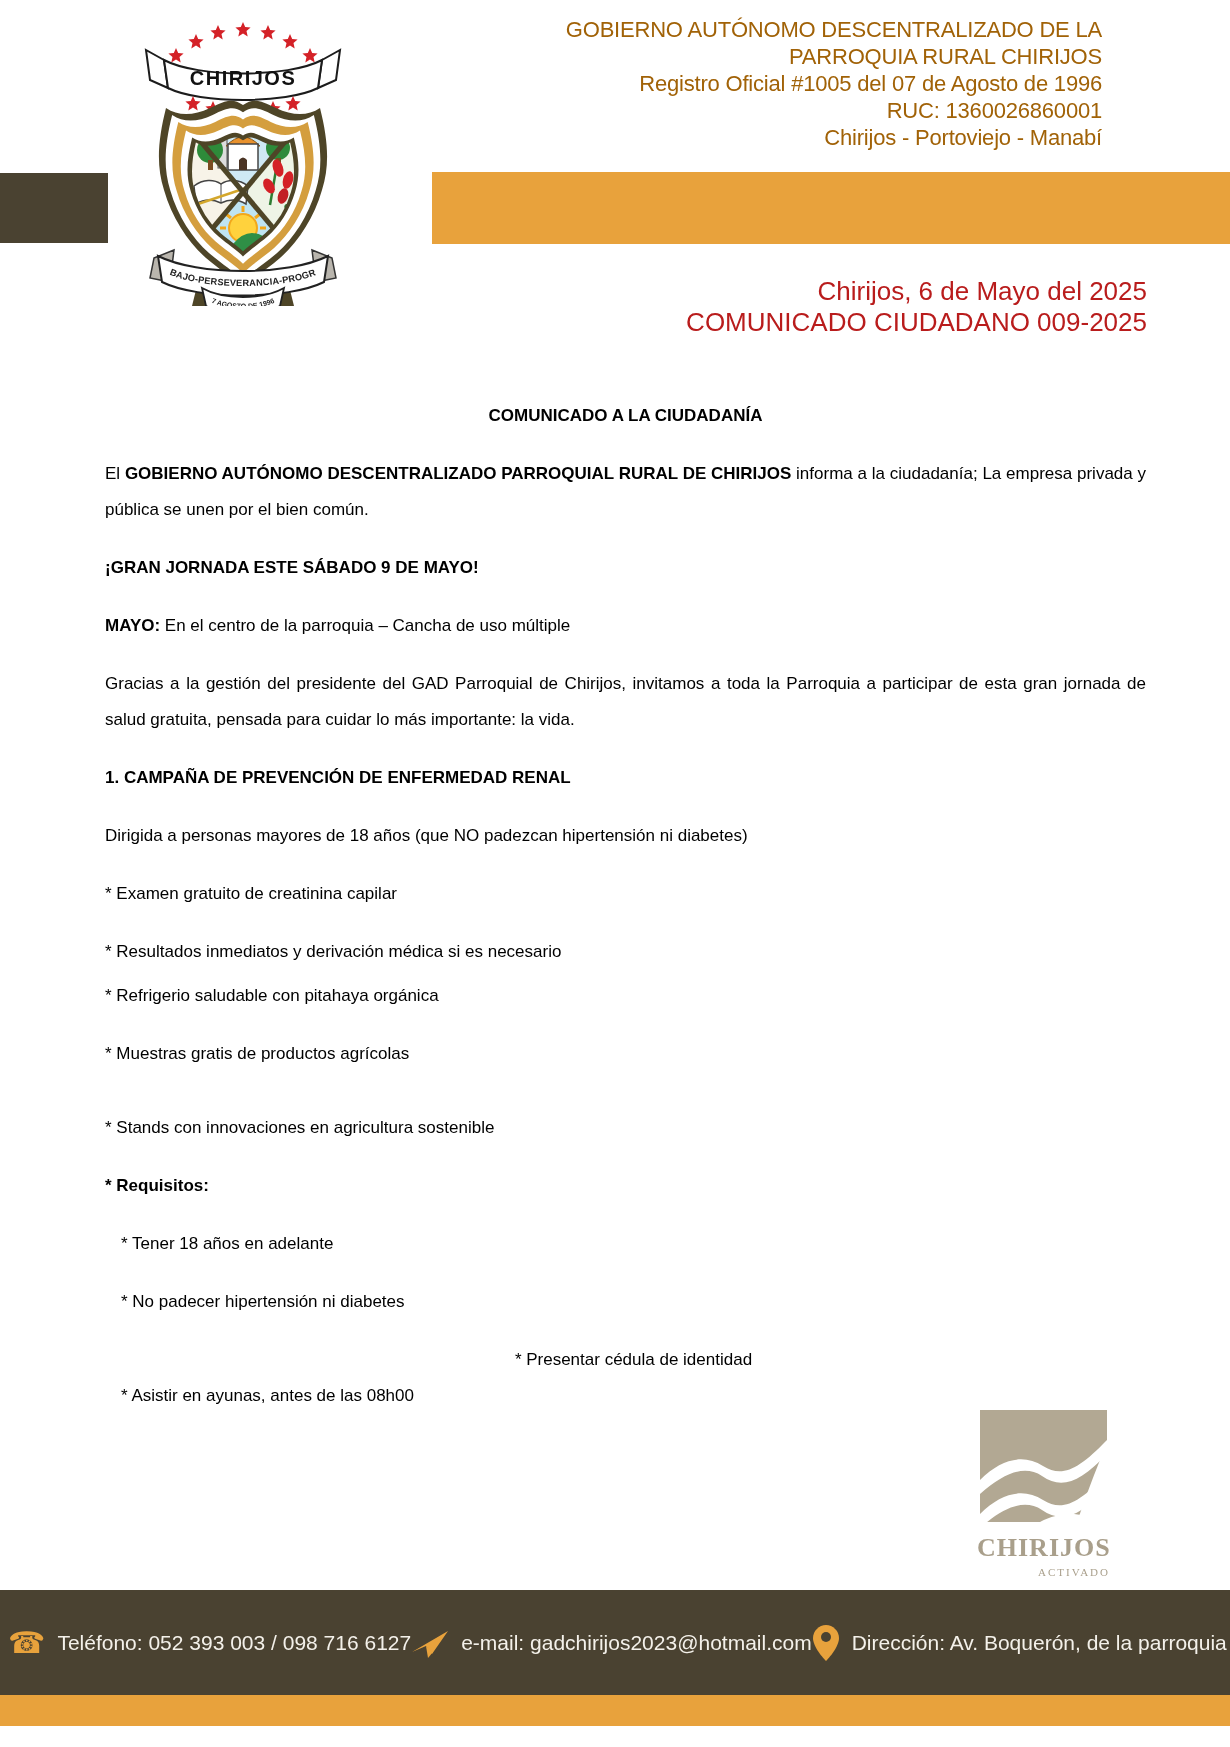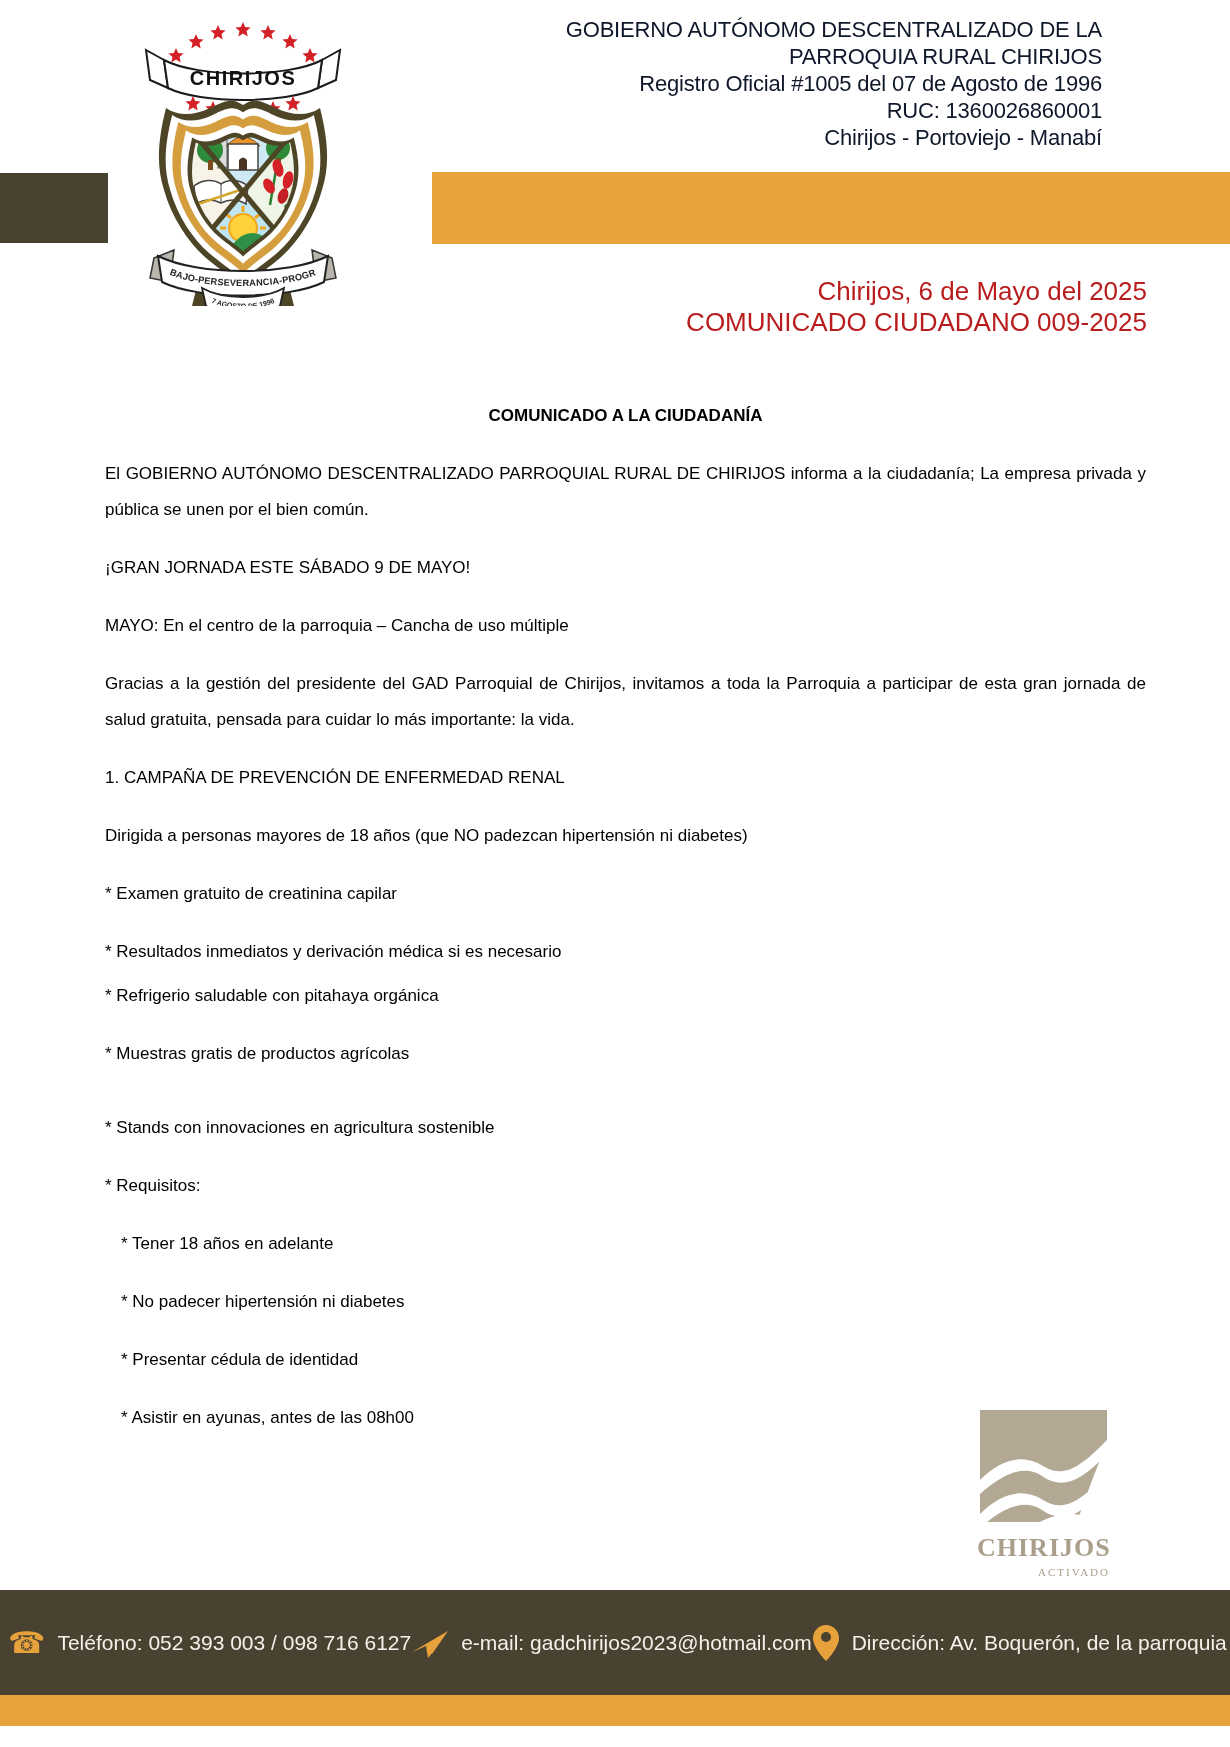--- a/index.html
+++ b/index.html
@@ -7,37 +7,37 @@
   body { font-family:"Liberation Sans", sans-serif; }
   .page {
     position:relative; width:1230px; height:1747px; margin:0 auto;
     background:#ffffff; overflow:hidden;
   }
 
   
   .crest { position:absolute; left:138px; top:20px; width:210px; height:286px; }
   .header-info {
     position:absolute; top:16px; right:128px; text-align:right;
-    color:#0f172a; font-size:22px; line-height:27px; letter-spacing:-0.2px;
+    color:#a16207; font-size:22px; line-height:27px; letter-spacing:-0.2px;
   }
   .left-dark-rect { position:absolute; left:0; top:173px; width:108px; height:70px; background:#4a4231; }
   .orange-top-bar { position:absolute; left:432px; right:0; top:172px; height:72px; background:#e8a23c; }
 
   .date-block { position:absolute; top:276px; right:83px; text-align:right; font-size:26px; line-height:31px; color:#b91c1c; }
   .date-block .doc-id { font-weight:normal; }
 
   
   .content {
     position:absolute; left:105px; right:84px; top:398px;
     font-size:17px; line-height:36px; color:#000;
   }
   .content > * { margin-bottom:22px; }
   .doc-title { text-align:center; font-weight:bold; }
   .justified { text-align:justify; }
-  .bold { font-weight:normal; }
+  .bold { font-weight:bold; }
   .indent { padding-left:16px; }
 
   
   .brand-logo { position:absolute; left:977px; top:1410px; width:133px; text-align:center; }
   .brand-logo .brand-name {
     font-family:"Liberation Serif", serif; font-weight:bold;
     color:#a99f8b; font-size:26px; letter-spacing:1px; margin-top:7px;
   }
   .brand-logo .brand-tagline {
     font-family:"Liberation Serif", serif; color:#a99f8b;
@@ -210,21 +210,21 @@
         <p style="margin-bottom:22px;">* Refrigerio saludable con pitahaya orgánica</p>
         <p style="margin-bottom:38px;">* Muestras gratis de productos agrícolas</p>
         <p style="margin-bottom:22px;">* Stands con innovaciones en agricultura sostenible</p>
       </div>
 
     <p class="bold">* Requisitos:</p>
 
     <div>
         <p class="indent" style="margin-bottom:22px;">* Tener 18 años en adelante</p>
         <p class="indent" style="margin-bottom:22px;">* No padecer hipertensión ni diabetes</p>
-        <p class="indent" style="margin-bottom:22px;">* Presentar cédula de identidad</p>
+        <p class="indent" style="text-align:center;">* Presentar cédula de identidad</p>
         <p class="indent" style="margin-bottom:22px;">* Asistir en ayunas, antes de las 08h00</p>
       </div>
   </div>
 
   <div class="brand-logo">
     <svg width="127" height="112" viewBox="0 0 127 112" xmlns="http://www.w3.org/2000/svg">
       <rect x="0" y="0" width="127" height="112" fill="#b2a893"></rect>
       <path d="M0,70 C22,48 44,44 63,56 C82,68 98,60 127,30 L127,44 C100,72 82,80 62,66 C45,55 25,62 0,84 Z" fill="#ffffff"></path>
       <path d="M0,104 C22,82 44,78 63,90 C82,102 98,94 127,64 L127,78 C100,106 82,114 62,100 C45,89 25,96 0,118 Z" fill="#ffffff"></path>
       <path d="M97,112 C104,92 111,72 120,50 L127,42 L127,112 Z" fill="#ffffff"></path>

